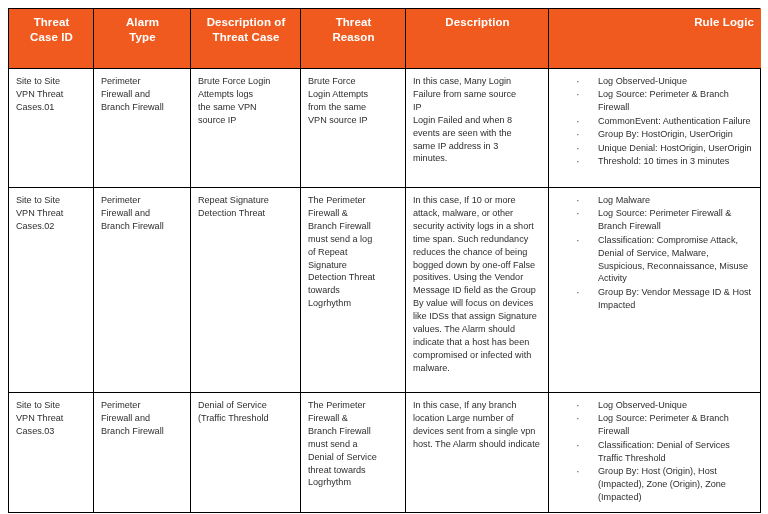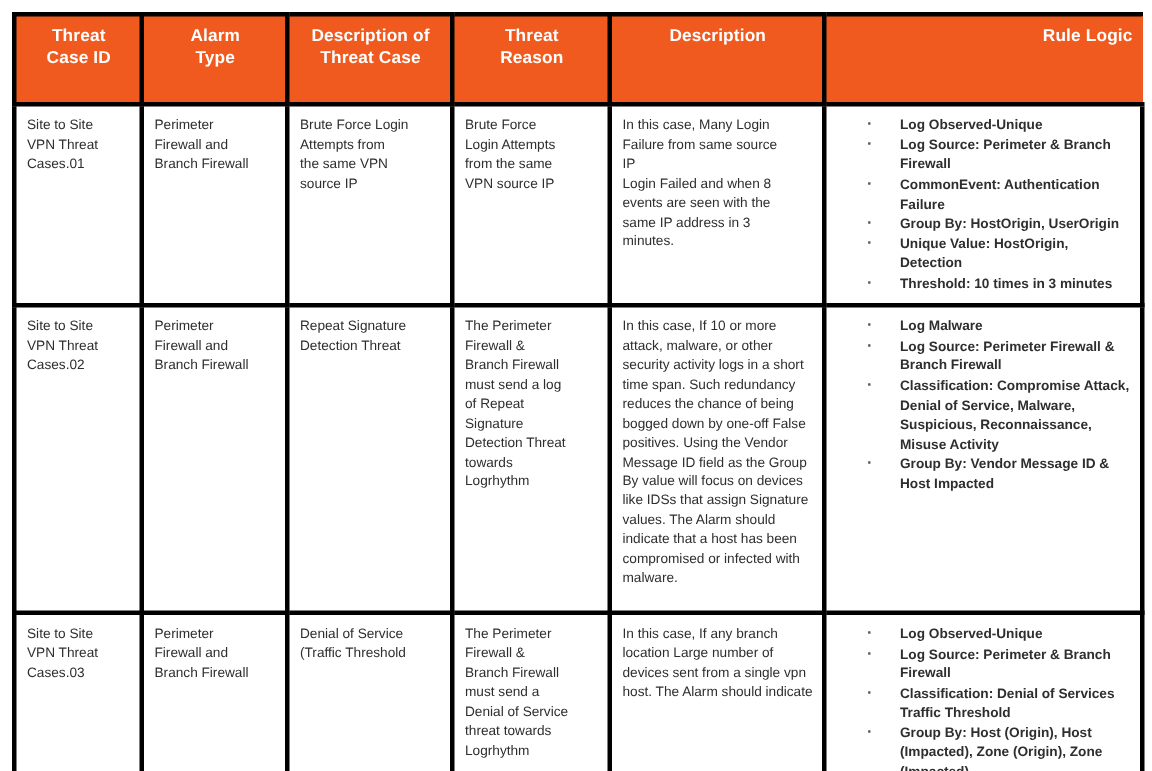--- a/index.html
+++ b/index.html
@@ -24,21 +24,21 @@
     position: absolute;
     left: 8px;
     top: 8px;
     width: 752px;
     border-collapse: collapse;
     table-layout: fixed;
     background: #ffffff;
   }
   table.threat-table td,
   table.threat-table th {
-    border: 3px solid #000000;
+    border: 1px solid #000000;
     vertical-align: top;
     padding: 6px 6px 6px 7px;
     box-sizing: border-box;
   }
   thead th {
     background: #F05A1E;
     border: 1px solid #F05A1E;
     border-right: 1.5px solid #ffffff;
     color: #ffffff;
     font-size: 11.5px;
@@ -63,21 +63,20 @@
   tbody tr.row-1 td { height: 119px; }
   tbody tr.row-2 td { height: 205px; }
   tbody tr.row-3 td { height: 120px; }
 
   .cell-text { white-space: pre-line; }
 
   ul.rule-list {
     margin: 0;
     padding: 0 0 0 20px;
     list-style: none;
-    font-weight: bold;
   }
   ul.rule-list li {
     position: relative;
     margin: 0 0 0.5px 0;
     padding: 0 0 0 22px;
     line-height: 1.42;
     font-size: 9.1px;
     color: #2e2e2e;
   }
   ul.rule-list li::before {
@@ -127,41 +126,41 @@
     </thead>
     <tbody>
       <tr class="row-1">
         <td><span class="cell-text">Site to Site
 VPN  Threat
 Cases.01</span></td>
         <td><span class="cell-text">Perimeter
 Firewall and
 Branch Firewall</span></td>
         <td><span class="cell-text">Brute Force Login
-Attempts from
+Attempts logs
 the same VPN
 source IP</span></td>
         <td><span class="cell-text">Brute Force
 Login Attempts
 from the same
 VPN source IP</span></td>
         <td><span class="cell-text">In this case, Many Login
 Failure from same source
 IP
 Login Failed and when 8
 events are seen with the
 same IP address in 3
 minutes.</span></td>
         <td>
             <ul class="rule-list">
               <li>Log Observed-Unique</li>
               <li>Log Source: Perimeter &amp; Branch Firewall</li>
               <li>CommonEvent: Authentication Failure</li>
               <li>Group By: HostOrigin, UserOrigin</li>
-              <li>Unique Value: HostOrigin, Detection</li>
+              <li>Unique Denial: HostOrigin, UserOrigin</li>
               <li>Threshold: 10 times in 3 minutes</li>
             </ul>
           </td>
       </tr>
       <tr class="row-2">
         <td><span class="cell-text">Site to Site
 VPN  Threat
 Cases.02</span></td>
         <td><span class="cell-text">Perimeter
 Firewall and

